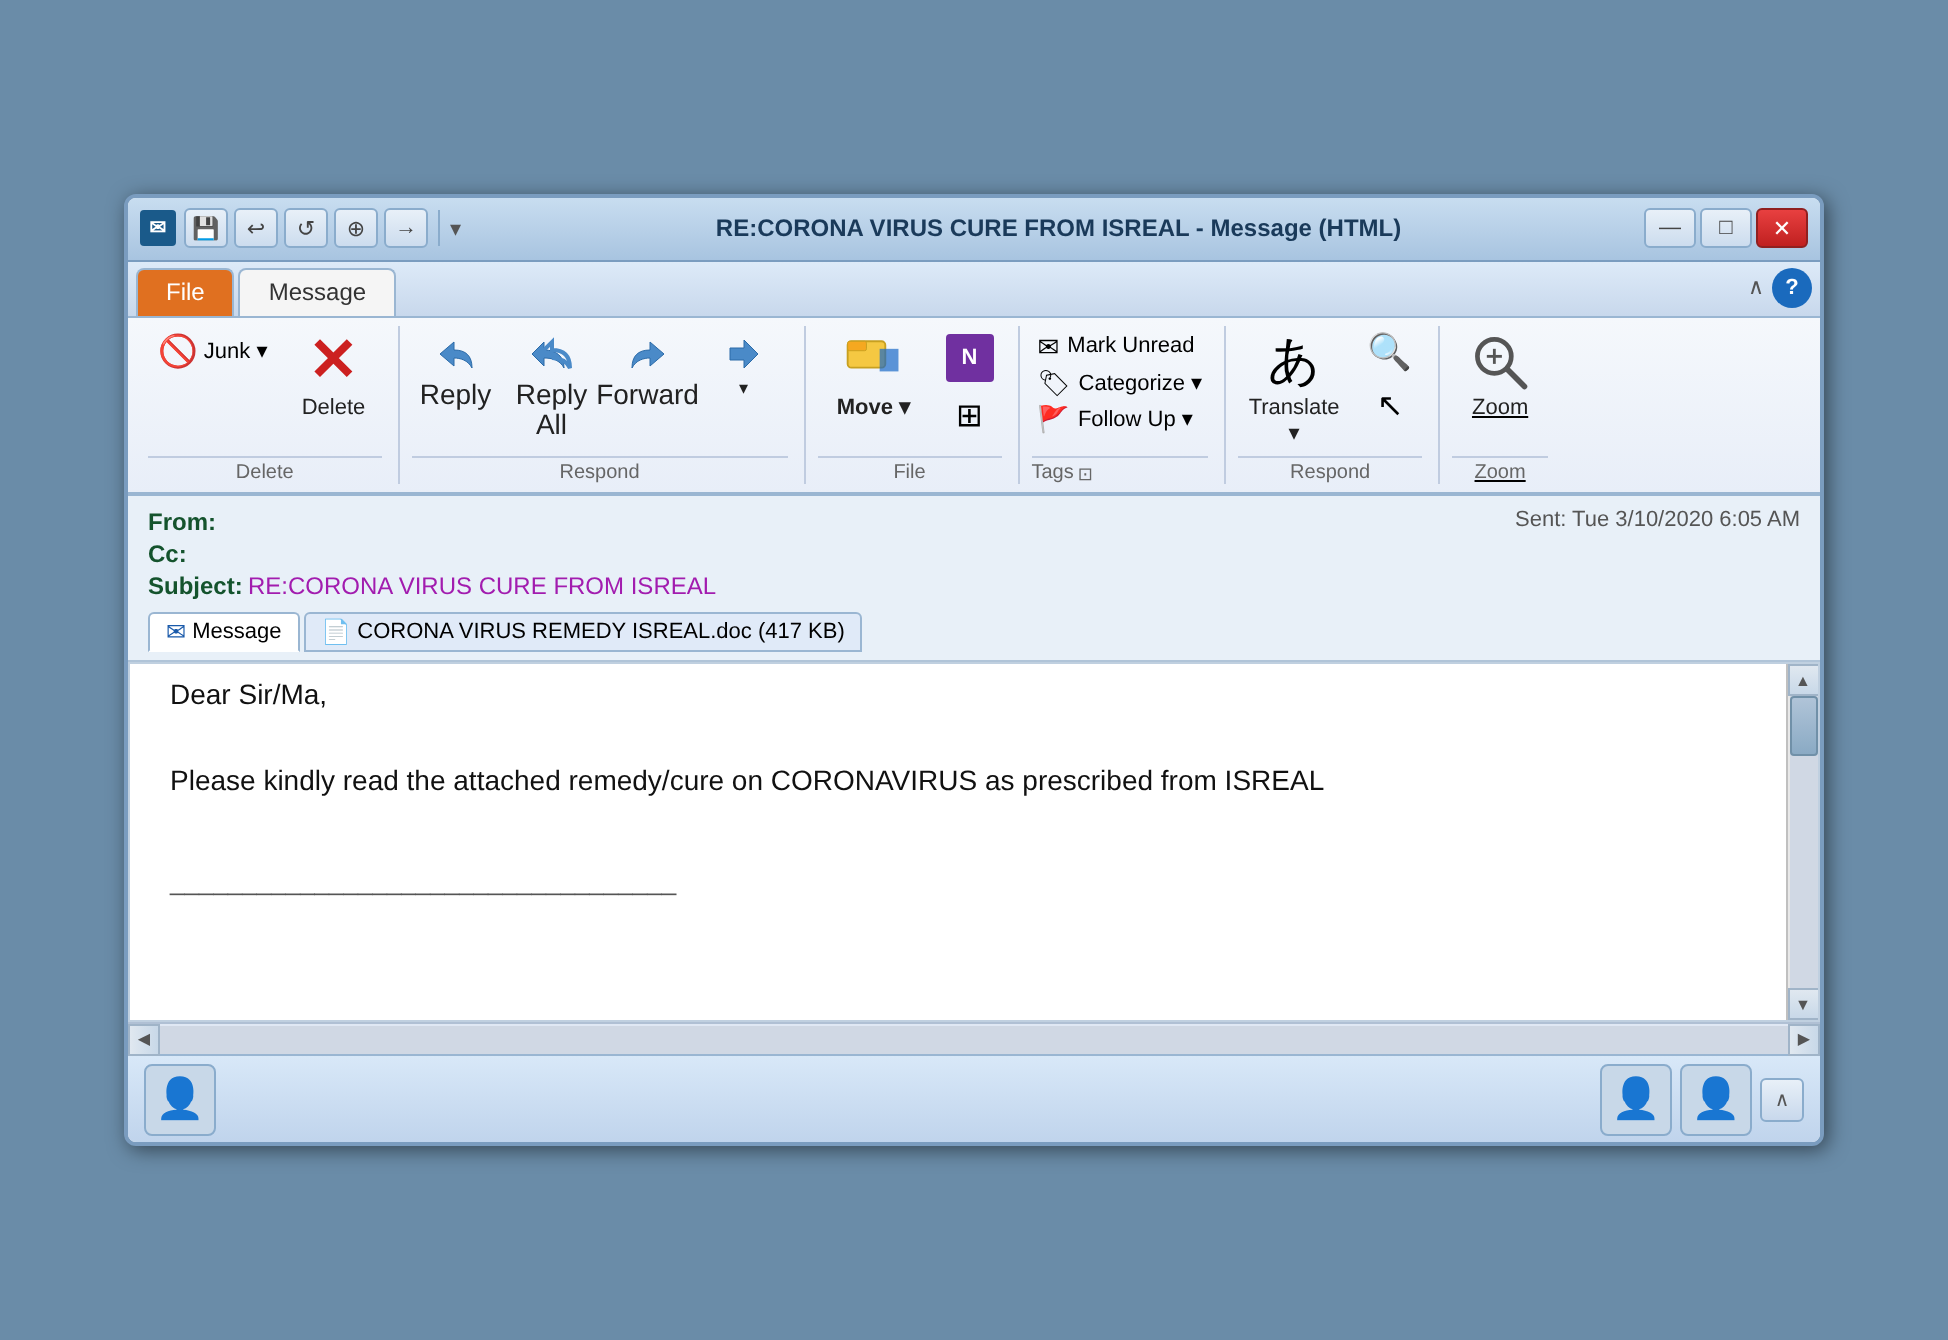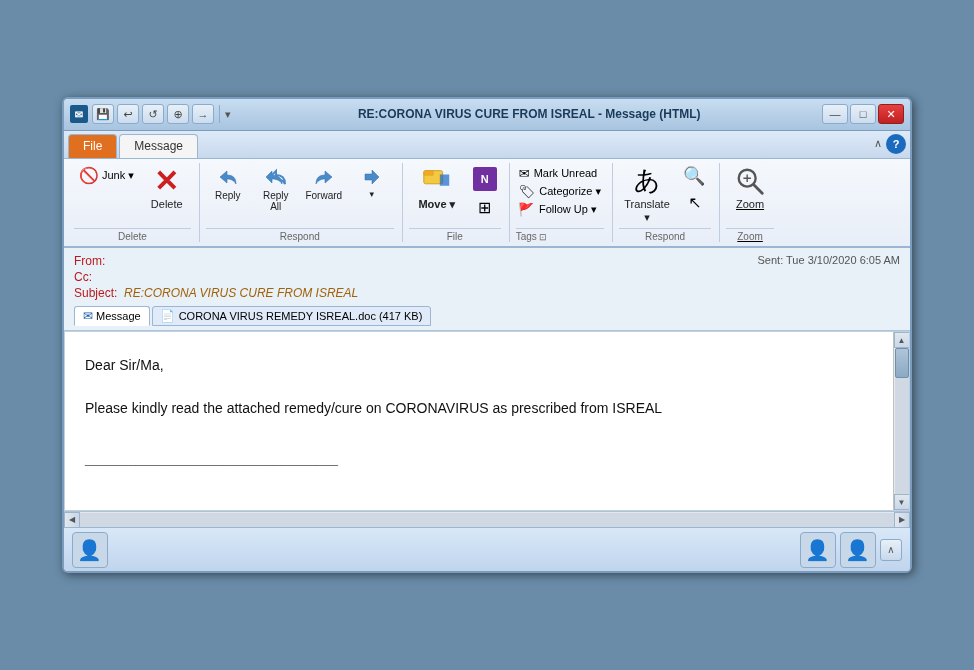--- a/index.html
+++ b/index.html
@@ -149,21 +149,21 @@
       display: flex; flex-direction: column; align-items: center;
       width: 44px; cursor: pointer; padding: 2px;
       border-radius: 3px; gap: 1px;
     }
     .rb-small-icon {
       width: 24px; height: 24px;
       display: flex; align-items: center; justify-content: center;
       font-size: 18px;
     }
     .rb-small-label {
-      font-size: 10px; color: #222;
+      font-size: 14px; color: #222;
       text-align: center; line-height: 1.1;
     }
 
     
     .junk-btn {
       display: flex; align-items: center; gap: 3px;
       cursor: pointer; padding: 3px 5px; border-radius: 3px;
     }
 
     
@@ -185,22 +185,22 @@
 
     
     .email-header-area {
       background: #e8f0f8;
       border-bottom: 1px solid #b0c4d8;
       padding: 6px 10px 4px 10px;
     }
     .header-row {
       display: flex; gap: 8px; margin-bottom: 2px; font-size: 12px;
     }
-    .header-label { color: #b91c1c; min-width: 50px; font-weight: normal; }
-    .header-value { color: #a16207; flex: 1; font-style: italic; }
+    .header-label { color: #14532d; min-width: 50px; font-weight: bold; }
+    .header-value { color: #a21caf; flex: 1; }
     .header-sent {
       color: #555; margin-left: auto; font-size: 11px;
     }
     .subject-row {
       display: flex; margin-bottom: 4px;
     }
     .attachment-tabs {
       display: flex; gap: 2px; padding-top: 2px;
     }
     .att-tab {
@@ -224,21 +224,20 @@
       position: relative;
       border: 1px solid #c0d0e0;
       min-height: 180px;
       overflow: hidden;
     }
     .email-body {
       padding: 4px 20px 20px 20px;
       font-size: 14px;
       line-height: 1.6;
       color: #111;
-      margin-top: 18px;
     }
     .email-scrollbar {
       position: absolute; right: 0; top: 0; bottom: 0; width: 16px;
       background: #e8e8e8;
       border-left: 1px solid #c0c0c0;
       display: flex; flex-direction: column; align-items: center;
     }
     .scroll-btn {
       width: 16px; height: 16px;
       background: linear-gradient(to bottom, #e0e8f0, #c8d8e8);

